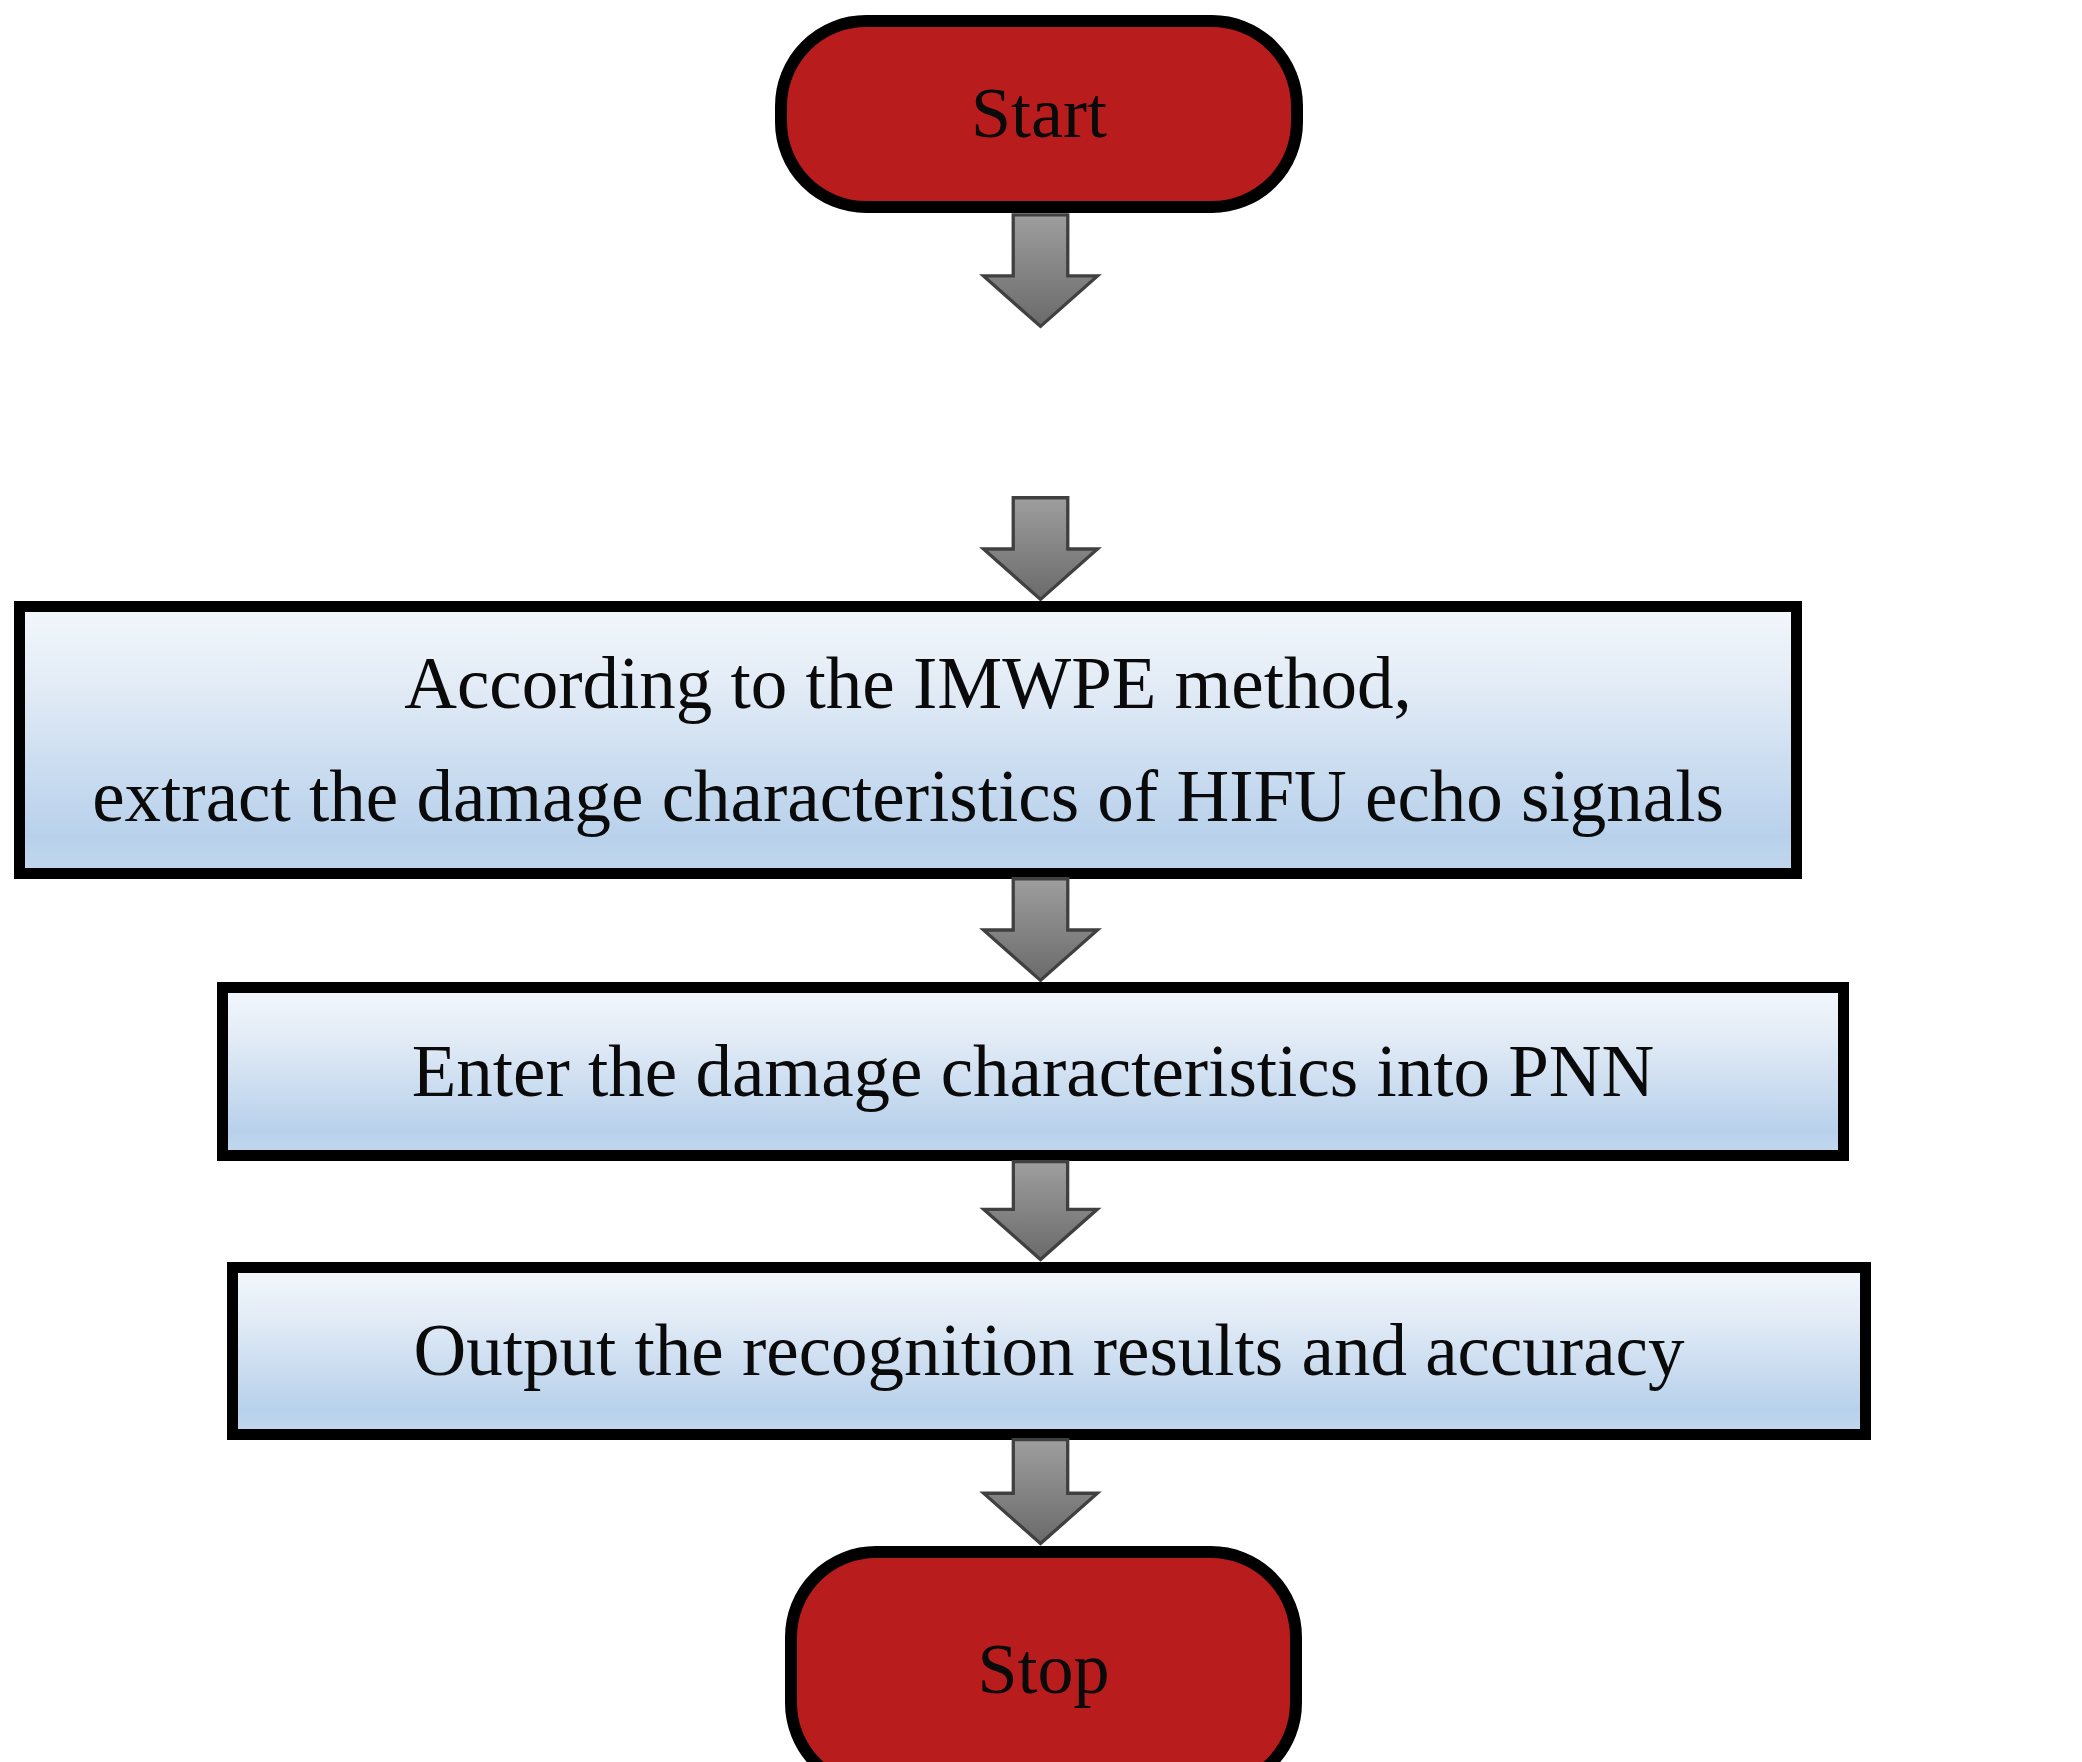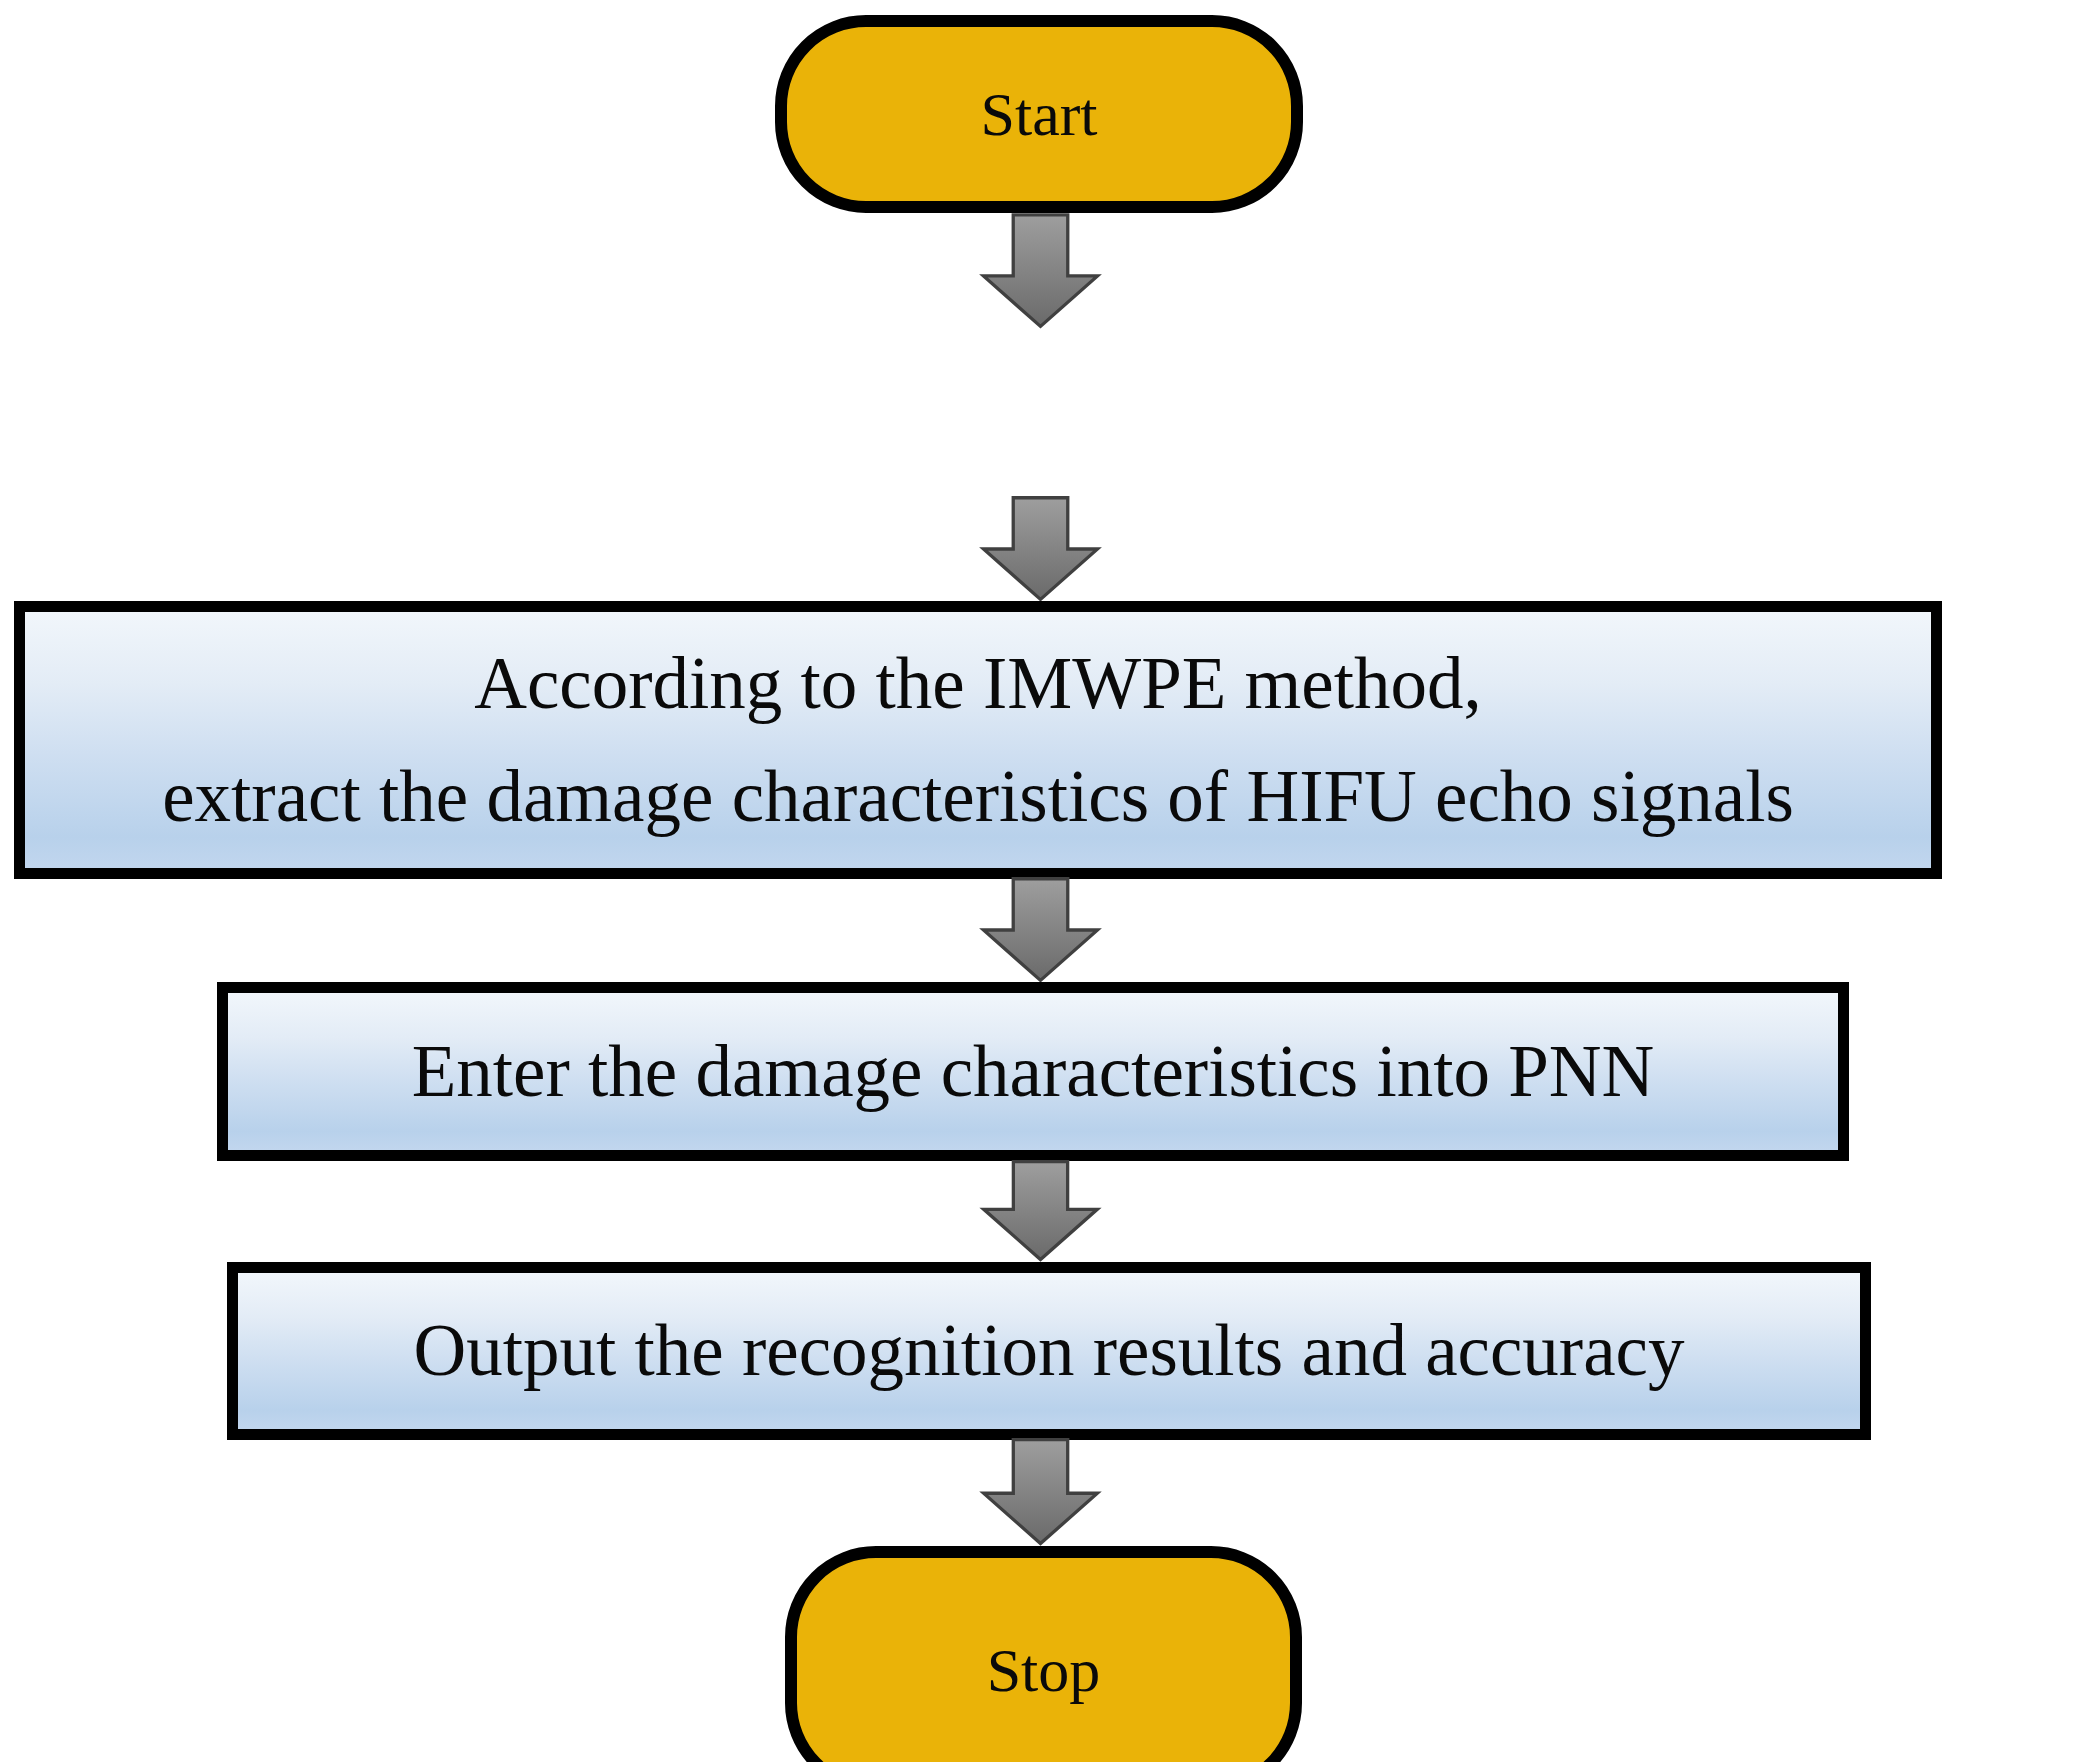--- a/index.html
+++ b/index.html
@@ -18,24 +18,24 @@
   }
   .node {
     position: absolute;
     box-sizing: border-box;
     display: flex;
     align-items: center;
     justify-content: center;
     text-align: center;
   }
   .terminal {
-    background: #eab308;
+    background: #b91c1c;
     border: 12.4px solid #000000;
     border-radius: 91px;
-    font-size: 62px;
+    font-size: 72px;
   }
   .process {
     border: 11.6px solid #000000;
     background: linear-gradient(180deg,
       #f1f6fb 0%,
       #e3ecf6 28%,
       #cfdff1 55%,
       #b8d1eb 88%,
       #c1d6ee 100%);
     font-size: 73px;
@@ -78,21 +78,21 @@
     </svg>
   </div>
 
 
   <div class="arrow" style="left:981px; top:496px; width:119px; height:106px;">
     <svg width="119" height="106" viewBox="0 0 144 128">
       <polygon points="39,2 105,2 105,64 141,64 72,125 3,64 39,64" fill="url(#arrowGradient)" stroke="#404040" stroke-width="4" stroke-linejoin="miter"></polygon>
     </svg>
   </div>
 
-  <div class="node process" style="left:14px; top:601px; width:1928px; height:278px; font-size:73px;align-items:center;">
+  <div class="node process" style="left:14px; top:601px; width:1788px; height:278px; font-size:73px;align-items:center;">
     <span class="node-label">According to the IMWPE method,
 extract the damage characteristics of HIFU echo signals</span>
   </div>
 
   <div class="arrow" style="left:981px; top:877px; width:119px; height:106px;">
     <svg width="119" height="106" viewBox="0 0 144 128">
       <polygon points="39,2 105,2 105,64 141,64 72,125 3,64 39,64" fill="url(#arrowGradient)" stroke="#404040" stroke-width="4" stroke-linejoin="miter"></polygon>
     </svg>
   </div>
 

